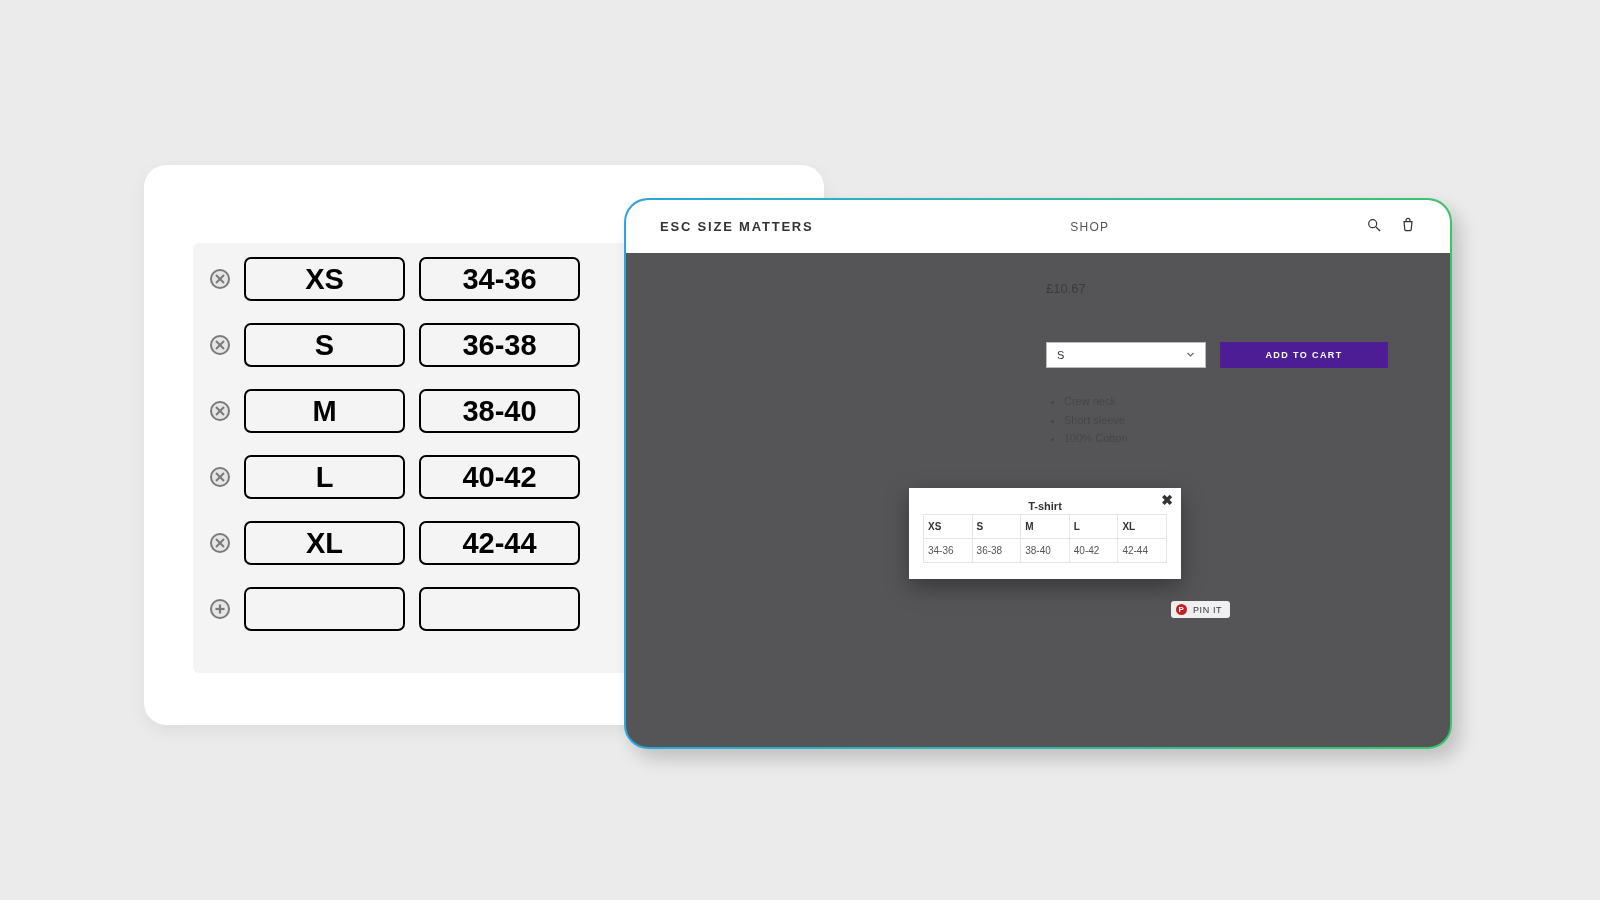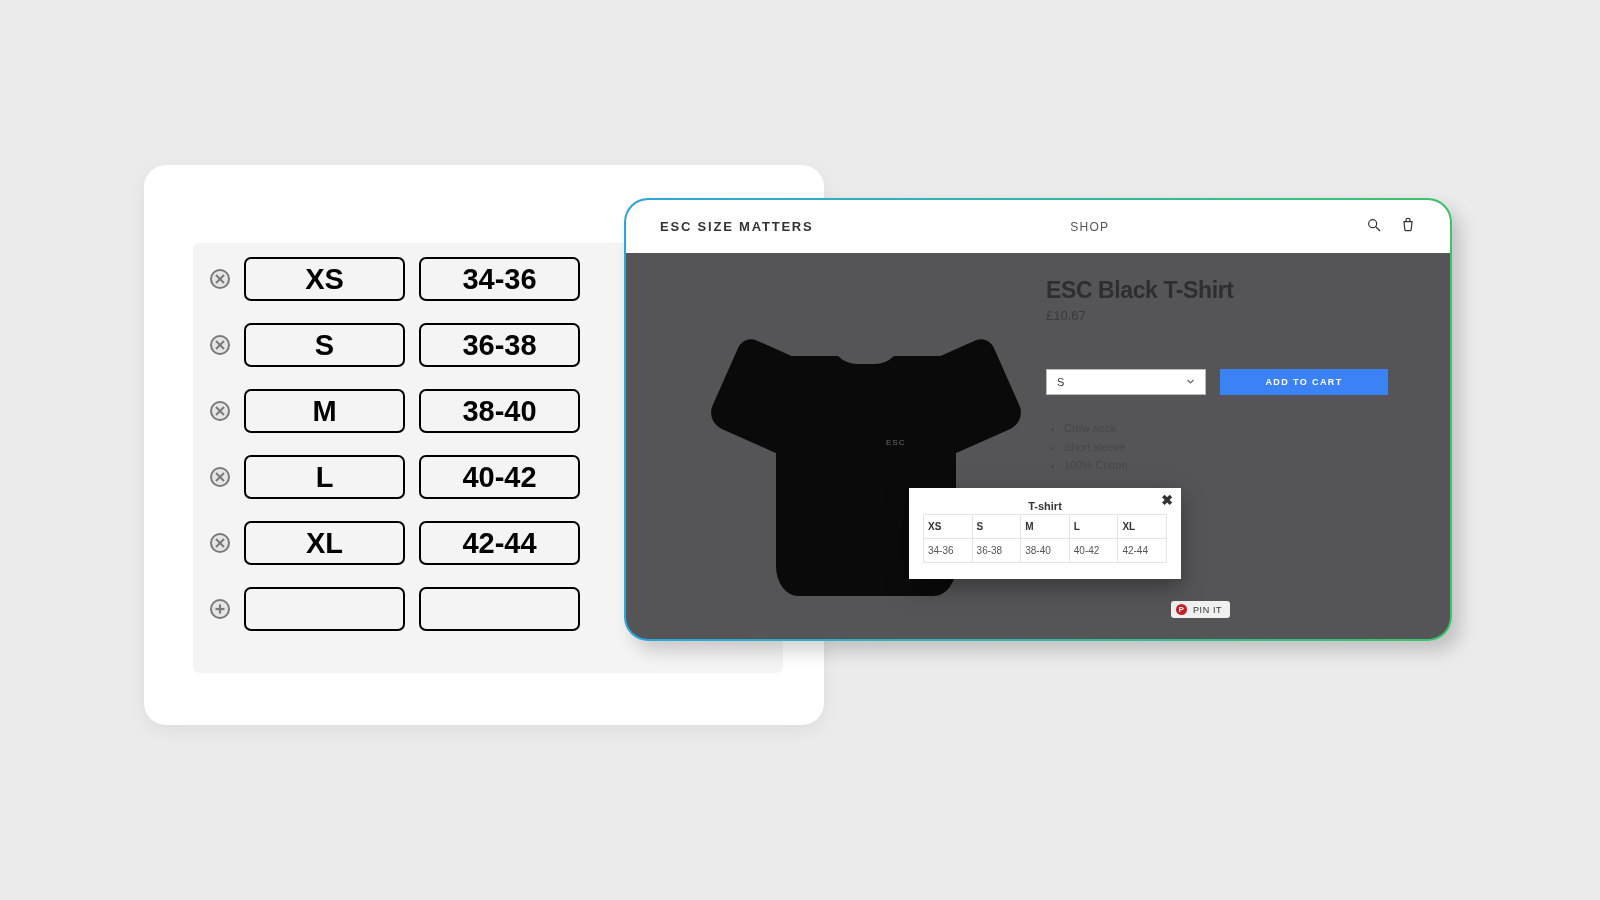--- a/index.html
+++ b/index.html
@@ -64,21 +64,21 @@
       justify-content: center;
       font-size: 29px;
       font-weight: 700;
       background: #f4f4f4;
     }
     .field.empty { background: #f4f4f4; }
     
     .shop-border {
       position: absolute;
       left: 624px; top: 198px;
-      width: 828px; height: 443px;
+      width: 828px; height: 551px;
       border-radius: 24px;
       padding: 2px;
       background: linear-gradient(90deg, #2aa7e0, #39c66a);
       box-shadow: 8px 10px 18px rgba(0,0,0,0.18);
     }
     .shop-inner {
       width: 100%; height: 100%;
       background: #555457;
       border-radius: 22px;
       overflow: hidden;
@@ -174,21 +174,21 @@
     .info .size-label { font-size: 11px; color: #555; margin-top: 26px; }
     .size-row { display:flex; gap: 14px; margin-top: 8px; align-items:center; }
     .size-select {
       width: 160px; height: 26px;
       background:#fff; border:1px solid #bbb;
       display:flex; align-items:center; justify-content:space-between;
       padding: 0 10px; font-size: 11px; color:#333;
     }
     .add-cart {
       width: 168px; height: 26px;
-      background:#3b82f6; color:#fff;
+      background:#4c1d95; color:#fff;
       font-size: 9px; letter-spacing: 1.4px;
       display:flex; align-items:center; justify-content:center;
       font-weight:600;
     }
     .bullets { margin-top: 24px; padding-left: 18px; font-size:11px; color:#474747; line-height:1.7; }
 
     .pin-tag{
       position:absolute; left:545px; top:348px;
       display:flex; align-items:center; gap:6px;
       font-size:9px; letter-spacing:0.6px;
@@ -324,33 +324,22 @@
           <svg viewBox="0 0 24 24">
               <path d="M6 7h12l-1.2 12a1.5 1.5 0 0 1-1.5 1.3H8.7A1.5 1.5 0 0 1 7.2 19L6 7z"></path>
               <path d="M9 7V5a3 3 0 0 1 6 0v2"></path>
             </svg>
         </span>
       </div>
     </div>
 
     <div class="product-area">
 
-      <div class="tshirt-wrap">
-        <div class="tshirt">
-          <div class="tshirt-shadow-right"></div>
-          <div class="tshirt-sleeve-left"></div>
-          <div class="tshirt-sleeve-right"></div>
-          <div class="tshirt-body"></div>
-          <div class="tshirt-neck"></div>
-          <div class="tshirt-label">ESC</div>
-        </div>
-      </div>
 
       <div class="info">
-        <h1>ESC Black T-Shirt</h1>
         <div class="price">£10.67</div>
         <div class="size-label">Size</div>
         <div class="size-row">
           <div class="size-select">
             <span>S</span>
             <span>
               <svg width="9" height="9" viewBox="0 0 12 12" fill="none" stroke="#666" stroke-width="1.6">
                   <polyline points="2,4 6,8 10,4"></polyline>
                 </svg>
             </span>

